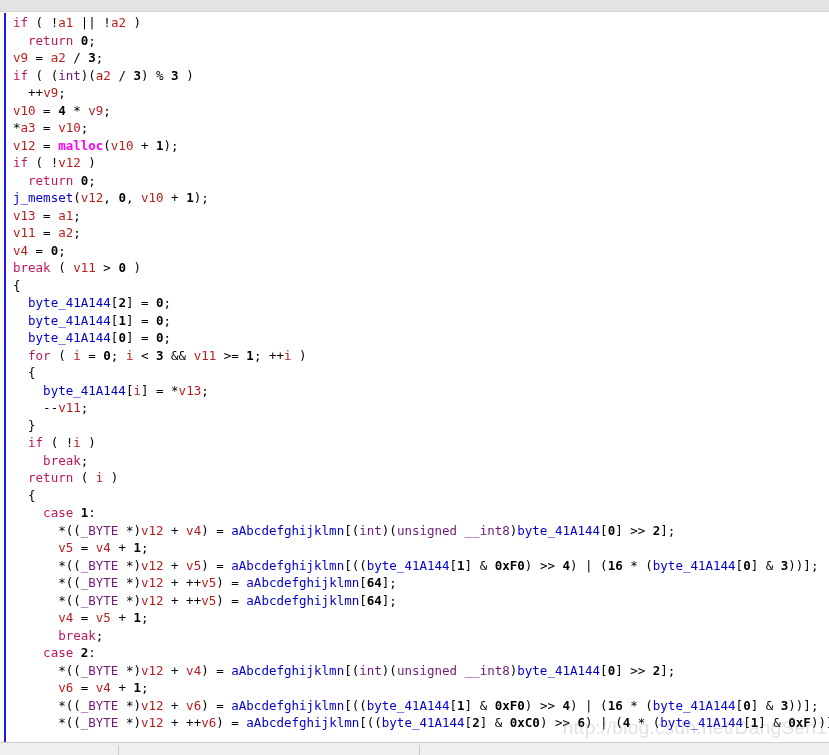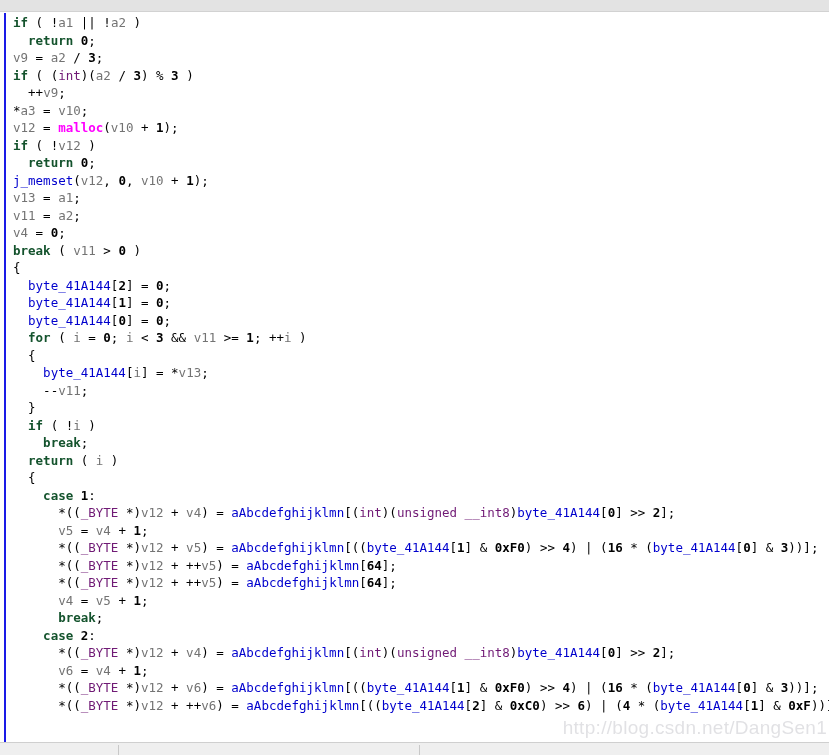--- a/index.html
+++ b/index.html
@@ -77,22 +77,22 @@
   .line {
     height: 17.5px;
     line-height: 17.5px;
     font-size: 12.5px;
     white-space: pre;
     padding-left: 13px;
     letter-spacing: 0px;
   }
 
   
-  .kw   { color: #14532d; font-weight: bold; }   
-  .loc  { color: #737373; }                      
+  .kw   { color: #be185d; font-weight: normal; }   
+  .loc  { color: #b91c1c; }                      
   .glb  { color: #0000cd; font-weight: normal; }   
   .fn   { color: #ff00ff; font-weight: bold; }   
   .typ  { color: #701a75; }                      
   .num  { color: #000000; font-weight: bold; }   
   .pun  { color: #000000; }                      
   .plain{ color: #000000; }
 
   
   #watermark {
     position: absolute;
@@ -114,20 +114,21 @@
   <div id="topbar"></div>
 
   <div id="leftrule"></div>
 
   <div id="code">
       <div class="line"><span class="kw">if</span><span class="pun"> ( </span><span class="pun">!</span><span class="loc">a1</span><span class="pun"> || </span><span class="pun">!</span><span class="loc">a2</span><span class="pun"> )</span></div>
       <div class="line"><span class="plain">  </span><span class="kw">return</span><span class="pun"> </span><span class="num">0</span><span class="pun">;</span></div>
       <div class="line"><span class="loc">v9</span><span class="pun"> = </span><span class="loc">a2</span><span class="pun"> / </span><span class="num">3</span><span class="pun">;</span></div>
       <div class="line"><span class="kw">if</span><span class="pun"> ( (</span><span class="typ">int</span><span class="pun">)(</span><span class="loc">a2</span><span class="pun"> / </span><span class="num">3</span><span class="pun">) % </span><span class="num">3</span><span class="pun"> )</span></div>
       <div class="line"><span class="plain">  </span><span class="pun">++</span><span class="loc">v9</span><span class="pun">;</span></div>
+      <div class="line"><span class="loc">v10</span><span class="pun"> = </span><span class="num">4</span><span class="pun"> * </span><span class="loc">v9</span><span class="pun">;</span></div>
       <div class="line"><span class="pun">*</span><span class="loc">a3</span><span class="pun"> = </span><span class="loc">v10</span><span class="pun">;</span></div>
       <div class="line"><span class="loc">v12</span><span class="pun"> = </span><span class="fn">malloc</span><span class="pun">(</span><span class="loc">v10</span><span class="pun"> + </span><span class="num">1</span><span class="pun">);</span></div>
       <div class="line"><span class="kw">if</span><span class="pun"> ( </span><span class="pun">!</span><span class="loc">v12</span><span class="pun"> )</span></div>
       <div class="line"><span class="plain">  </span><span class="kw">return</span><span class="pun"> </span><span class="num">0</span><span class="pun">;</span></div>
       <div class="line"><span class="glb">j_memset</span><span class="pun">(</span><span class="loc">v12</span><span class="pun">, </span><span class="num">0</span><span class="pun">, </span><span class="loc">v10</span><span class="pun"> + </span><span class="num">1</span><span class="pun">);</span></div>
       <div class="line"><span class="loc">v13</span><span class="pun"> = </span><span class="loc">a1</span><span class="pun">;</span></div>
       <div class="line"><span class="loc">v11</span><span class="pun"> = </span><span class="loc">a2</span><span class="pun">;</span></div>
       <div class="line"><span class="loc">v4</span><span class="pun"> = </span><span class="num">0</span><span class="pun">;</span></div>
       <div class="line"><span class="kw">break</span><span class="pun"> ( </span><span class="loc">v11</span><span class="pun"> &gt; </span><span class="num">0</span><span class="pun"> )</span></div>
       <div class="line"><span class="pun">{</span></div>

